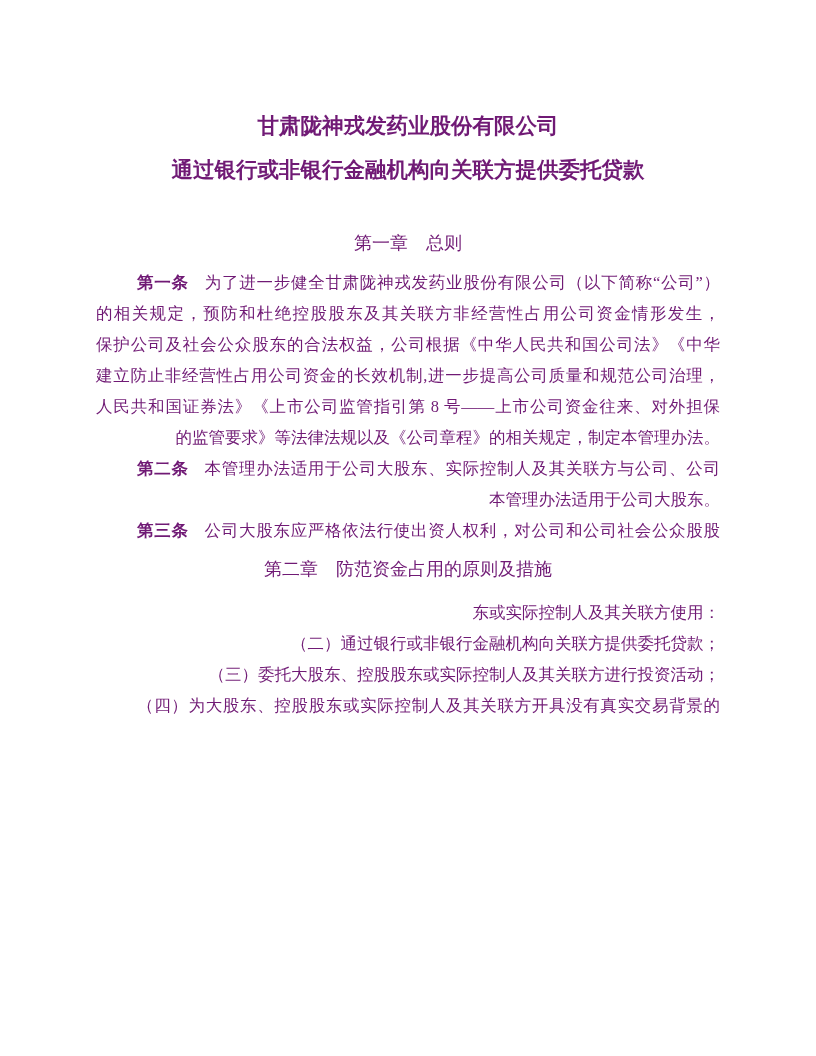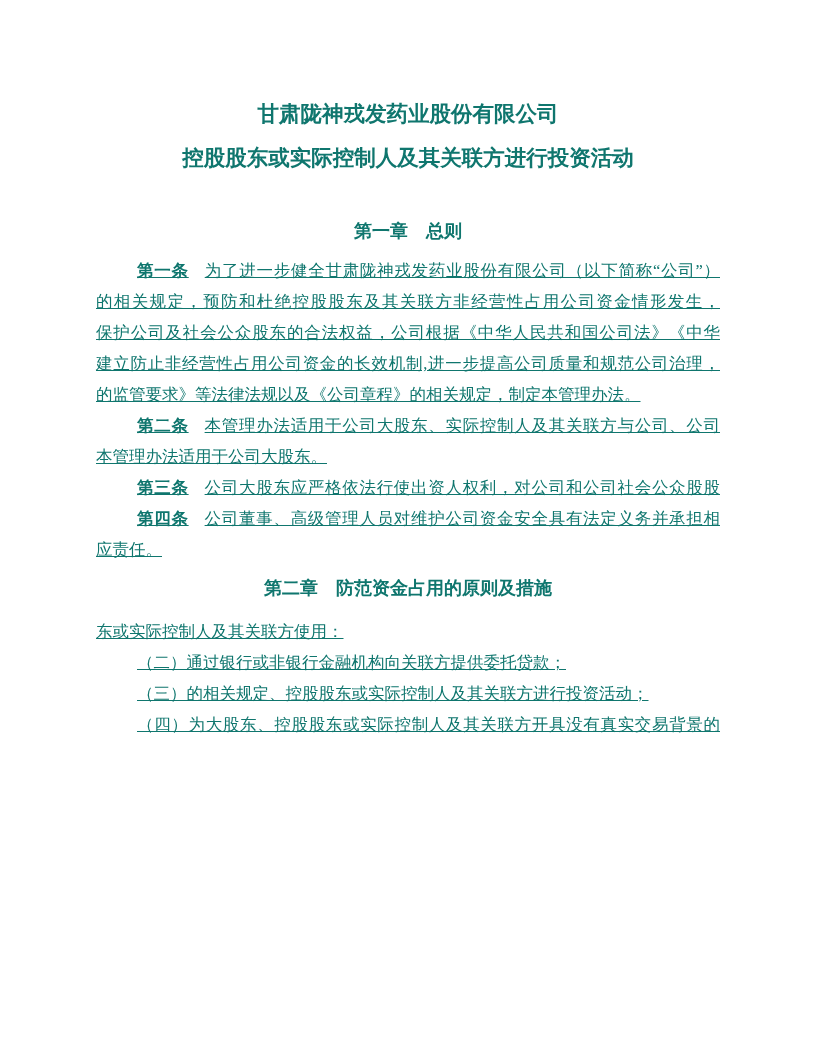--- a/index.html
+++ b/index.html
@@ -4,98 +4,96 @@
 <style>
   html, body {
     margin: 0;
     padding: 0;
     background: #ffffff;
   }
   .page {
     position: relative;
     width: 816px;
     height: 900px;
-    margin: 4px auto;
+    margin: 16px auto;
     background: #ffffff;
     box-sizing: border-box;
     padding: 88px 96px 0 96px;
     overflow: hidden;
     font-family: "Liberation Serif", "DejaVu Serif", serif;
-    color: #0f766e;
+    color: #701a75;
   }
   .title-line {
     text-align: center;
     font-weight: bold;
     font-size: 21.5px;
     line-height: 44px;
   }
   .chapter {
     text-align: center;
-    font-weight: bold;
+    font-weight: normal;
     font-size: 18px;
     line-height: 31px;
     margin: 8px 0 12px 0;
   }
   .chapter.first {
     margin: 36px 0 8px 0;
   }
   .article {
     margin: 0;
-    text-decoration: underline;
   }
   .line {
     font-size: 16.5px;
     line-height: 31px;
-    text-align: left;
+    text-align: right;
   }
   .line.stretch {
     text-align: justify;
     text-align-last: justify;
   }
   .line.indent {
     text-indent: 41px;
   }
   .label {
     font-weight: bold;
     margin-right: 16px;
   }
 </style>
 </head>
 <body>
 
 <div class="page">
   <div class="title-line">甘肃陇神戎发药业股份有限公司</div>
-  <div class="title-line">控股股东或实际控制人及其关联方进行投资活动</div>
+  <div class="title-line">通过银行或非银行金融机构向关联方提供委托贷款</div>
   <div>
       <div class="chapter first">第一章　总则</div>
       <div class="article">
         <div class="line stretch indent"><span class="label">第一条</span>为了进一步健全甘肃陇神戎发药业股份有限公司（以下简称“公司”）</div>
         <div class="line stretch">的相关规定，预防和杜绝控股股东及其关联方非经营性占用公司资金情形发生，</div>
         <div class="line stretch">保护公司及社会公众股东的合法权益，公司根据《中华人民共和国公司法》《中华</div>
         <div class="line stretch">建立防止非经营性占用公司资金的长效机制,进一步提高公司质量和规范公司治理，</div>
+        <div class="line stretch">人民共和国证券法》《上市公司监管指引第 8 号——上市公司资金往来、对外担保</div>
         <div class="line">的监管要求》等法律法规以及《公司章程》的相关规定，制定本管理办法。</div>
       </div>
       <div class="article">
         <div class="line stretch indent"><span class="label">第二条</span>本管理办法适用于公司大股东、实际控制人及其关联方与公司、公司</div>
         <div class="line">本管理办法适用于公司大股东。</div>
       </div>
       <div class="article">
         <div class="line stretch indent"><span class="label">第三条</span>公司大股东应严格依法行使出资人权利，对公司和公司社会公众股股</div>
       </div>
       <div class="article">
-        <div class="line stretch indent"><span class="label">第四条</span>公司董事、高级管理人员对维护公司资金安全具有法定义务并承担相</div>
-        <div class="line">应责任。</div>
       </div>
       <div class="chapter">第二章　防范资金占用的原则及措施</div>
       <div class="article">
         <div class="line">东或实际控制人及其关联方使用：</div>
       </div>
       <div class="article">
         <div class="line indent">（二）通过银行或非银行金融机构向关联方提供委托贷款；</div>
       </div>
       <div class="article">
-        <div class="line indent">（三）的相关规定、控股股东或实际控制人及其关联方进行投资活动；</div>
+        <div class="line indent">（三）委托大股东、控股股东或实际控制人及其关联方进行投资活动；</div>
       </div>
       <div class="article">
         <div class="line stretch indent">（四）为大股东、控股股东或实际控制人及其关联方开具没有真实交易背景的</div>
       </div>
     </div>
 </div>
 
 </body></html>

